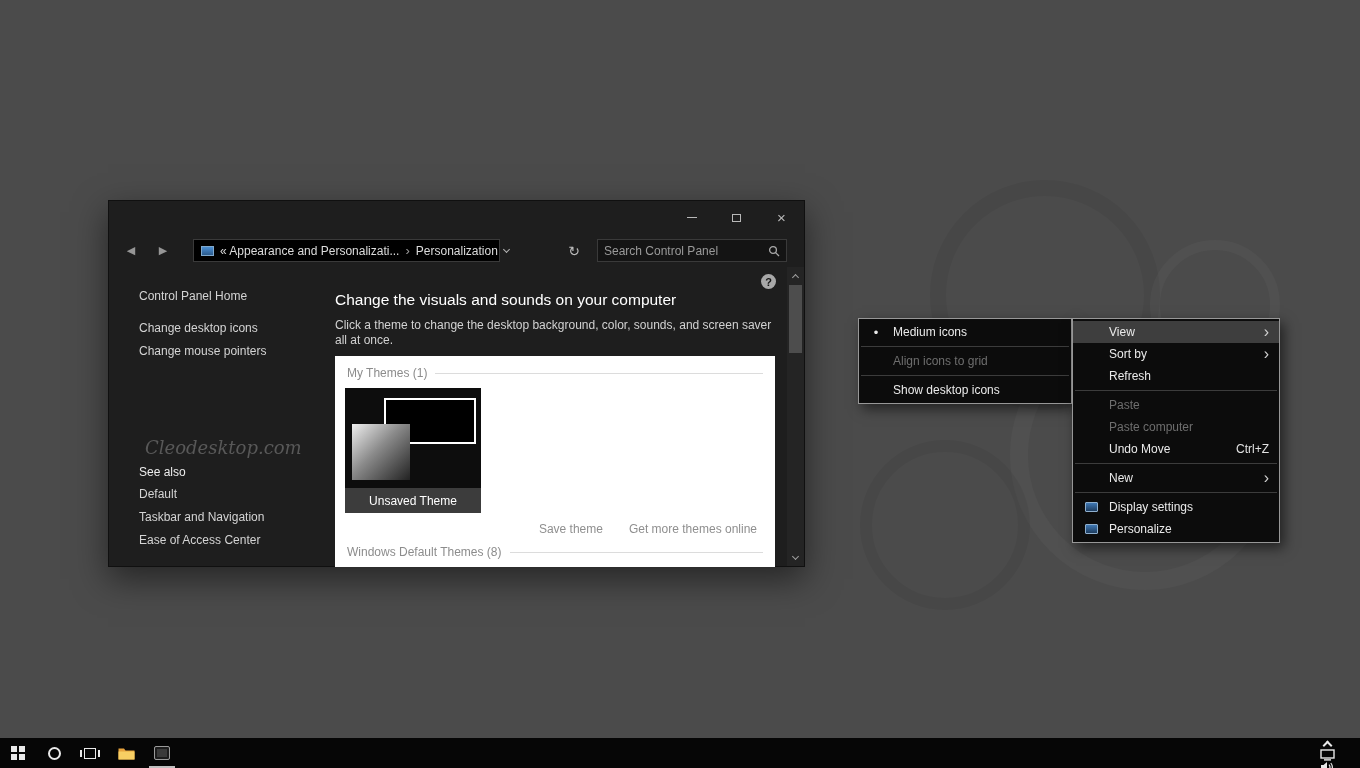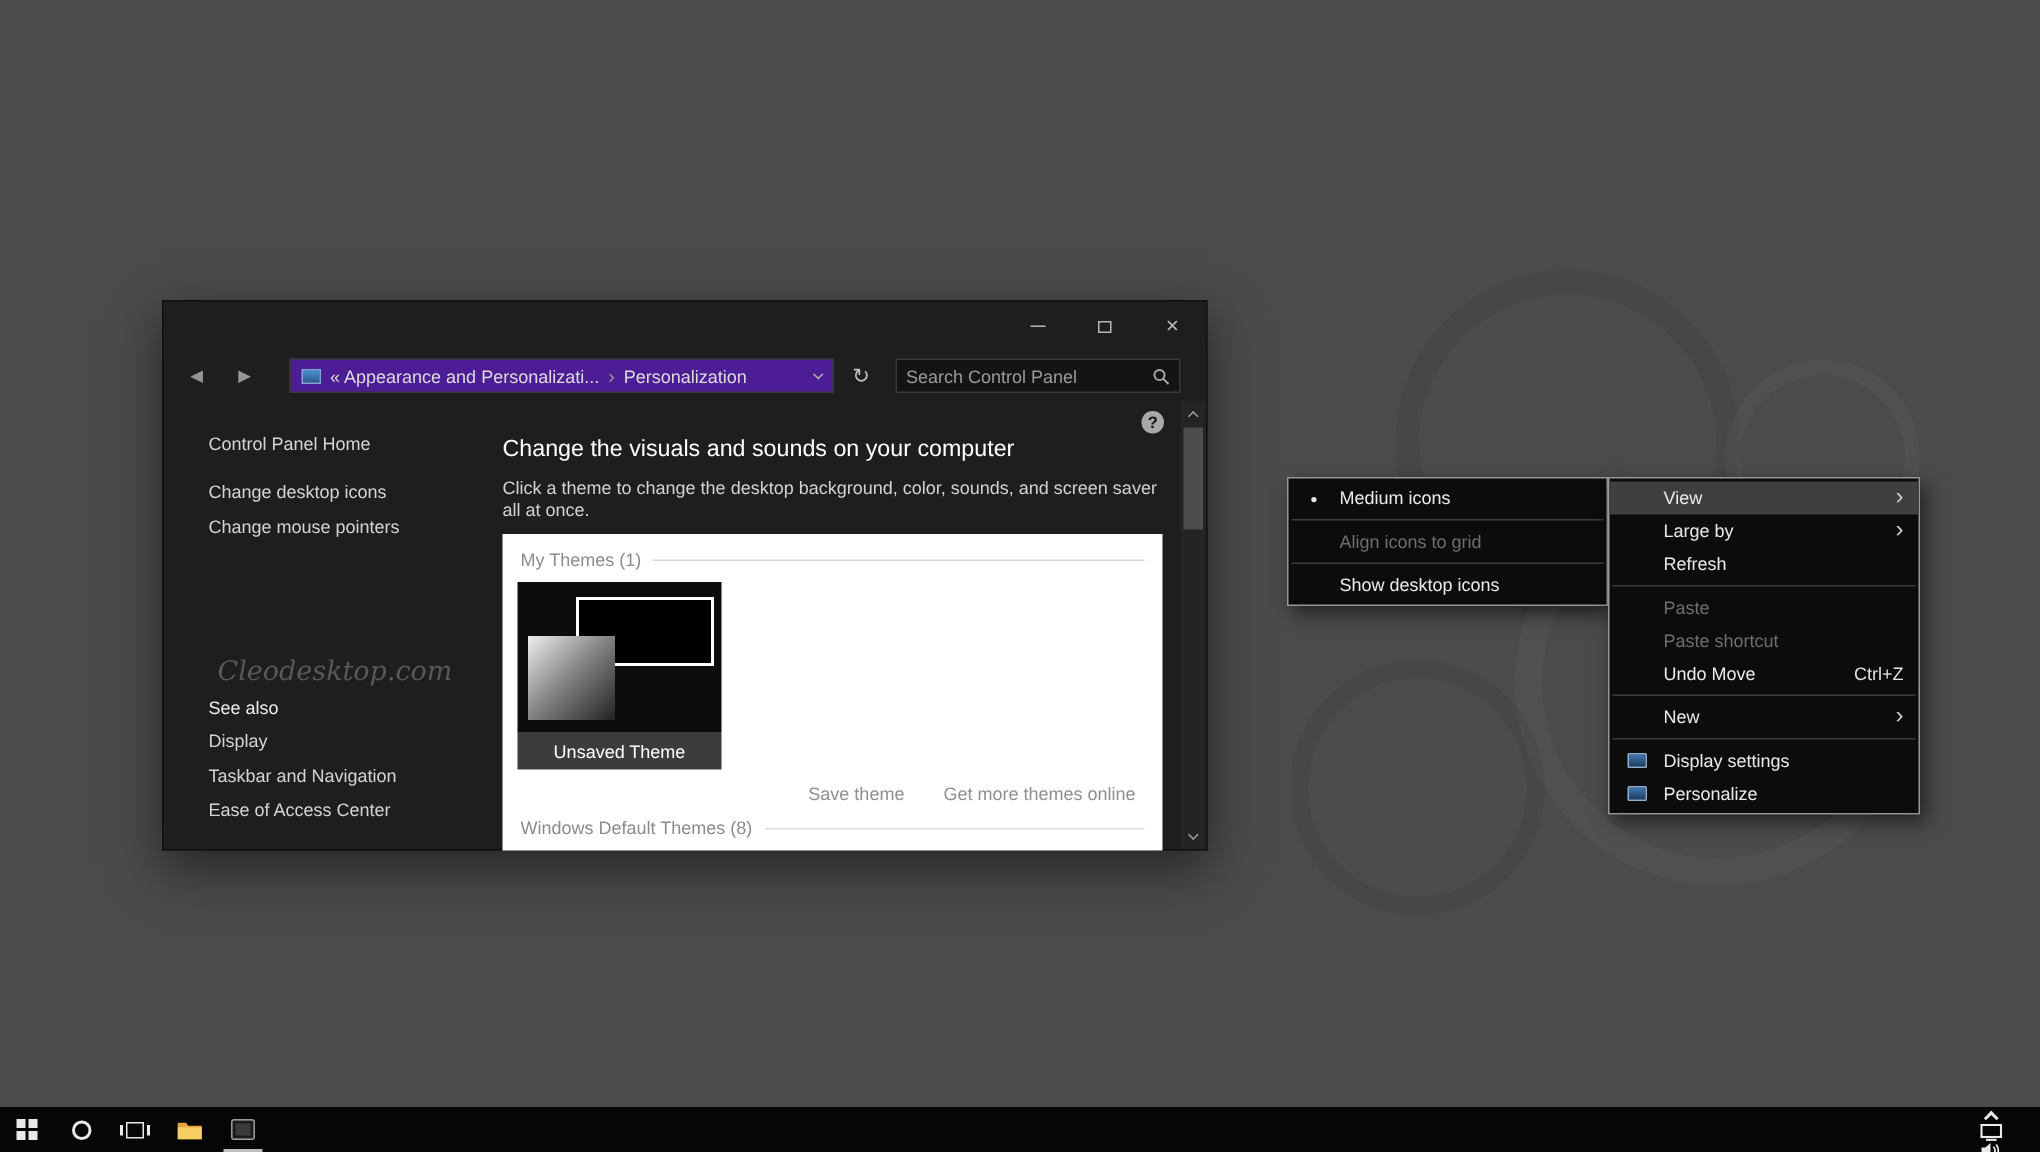--- a/index.html
+++ b/index.html
@@ -20,21 +20,21 @@
   .caption-btns { position:absolute; right:0; top:0; display:flex; }
   .cap-btn { width:45px; height:33px; display:flex; align-items:center; justify-content:center; color:#b8b8b8; cursor:default; }
   .min-glyph { width:10px; height:1px; background:#b8b8b8; display:inline-block; }
   .max-glyph { width:9px; height:8px; border:1px solid #b8b8b8; display:inline-block; }
   .close-glyph { font-size:15px; line-height:1; }
 
   .navbar { height:33px; position:relative; }
   .nav-arrow { position:absolute; top:0; width:20px; height:33px; display:flex; align-items:center; justify-content:center;
                color:#969696; font-size:11px; }
   .back { left:12px; } .fwd { left:44px; }
-  .addressbar { position:absolute; left:84px; top:5px; width:363px; height:23px; background:#4c1d95;
+  .addressbar { position:absolute; left:84px; top:5px; width:307px; height:23px; background:#000000;
                 border:1px solid #3a3a3a; display:flex; align-items:center; padding:0 7px; gap:6px;
                 color:#dcdcdc; font-size:12px; }
   .bc-icon { width:13px; height:10px; background:linear-gradient(180deg,#4a8fd4,#2b5a8c); border:1px solid #7fa8cc; flex:none; }
   .bc-seg { white-space:nowrap; }
   .bc-sep { color:#9a9a9a; font-size:13px; }
   .addr-chevron { margin-left:auto; color:#b4b4b4; display:flex; align-items:center; }
   .refresh-btn { position:absolute; left:453px; top:5px; width:24px; height:23px; color:#bdbdbd; font-size:14px;
                  display:flex; align-items:center; justify-content:center; }
   .searchbox { position:absolute; left:488px; top:5px; width:190px; height:23px; background:#141414;
                border:1px solid #3a3a3a; display:flex; align-items:center;gap:28px; }
@@ -169,21 +169,21 @@
     <div class="win-body">
       <div class="sidebar">
         <div class="side-home side-link">Control Panel Home</div>
         <div class="side-links">
             <div class="side-link">Change desktop icons</div>
             <div class="side-link">Change mouse pointers</div>
           </div>
         <div class="watermark">Cleodesktop.com</div>
         <div class="see-also">See also</div>
         <div class="side-links see">
-            <div class="side-link">Display</div>
+            <div class="side-link">Default</div>
             <div class="side-link">Taskbar and Navigation</div>
             <div class="side-link">Ease of Access Center</div>
           </div>
       </div>
       <div class="content">
         <div class="help-icon">?</div>
         <h1>Change the visuals and sounds on your computer</h1>
         <p>Click a theme to change the desktop background, color, sounds, and screen saver all at once.</p>
         <div class="panel">
           <div class="group-header">
@@ -237,35 +237,35 @@
     </div>
 
   <div class="menu context-menu">
       <div class="menu-item highlighted">
         <span class="gutter"></span>
         <span class="mi-label">View</span>
         <span class="mi-right submenu-arrow">›</span>
       </div>
       <div class="menu-item">
         <span class="gutter"></span>
-        <span class="mi-label">Large by</span>
+        <span class="mi-label">Sort by</span>
         <span class="mi-right submenu-arrow">›</span>
       </div>
       <div class="menu-item">
         <span class="gutter"></span>
         <span class="mi-label">Refresh</span>
       </div>
       <div class="menu-sep"></div>
       <div class="menu-item disabled">
         <span class="gutter"></span>
         <span class="mi-label">Paste</span>
       </div>
       <div class="menu-item disabled">
         <span class="gutter"></span>
-        <span class="mi-label">Paste shortcut</span>
+        <span class="mi-label">Paste computer</span>
       </div>
       <div class="menu-item">
         <span class="gutter"></span>
         <span class="mi-label">Undo Move</span>
         <span class="mi-right shortcut">Ctrl+Z</span>
       </div>
       <div class="menu-sep"></div>
       <div class="menu-item">
         <span class="gutter"></span>
         <span class="mi-label">New</span>

